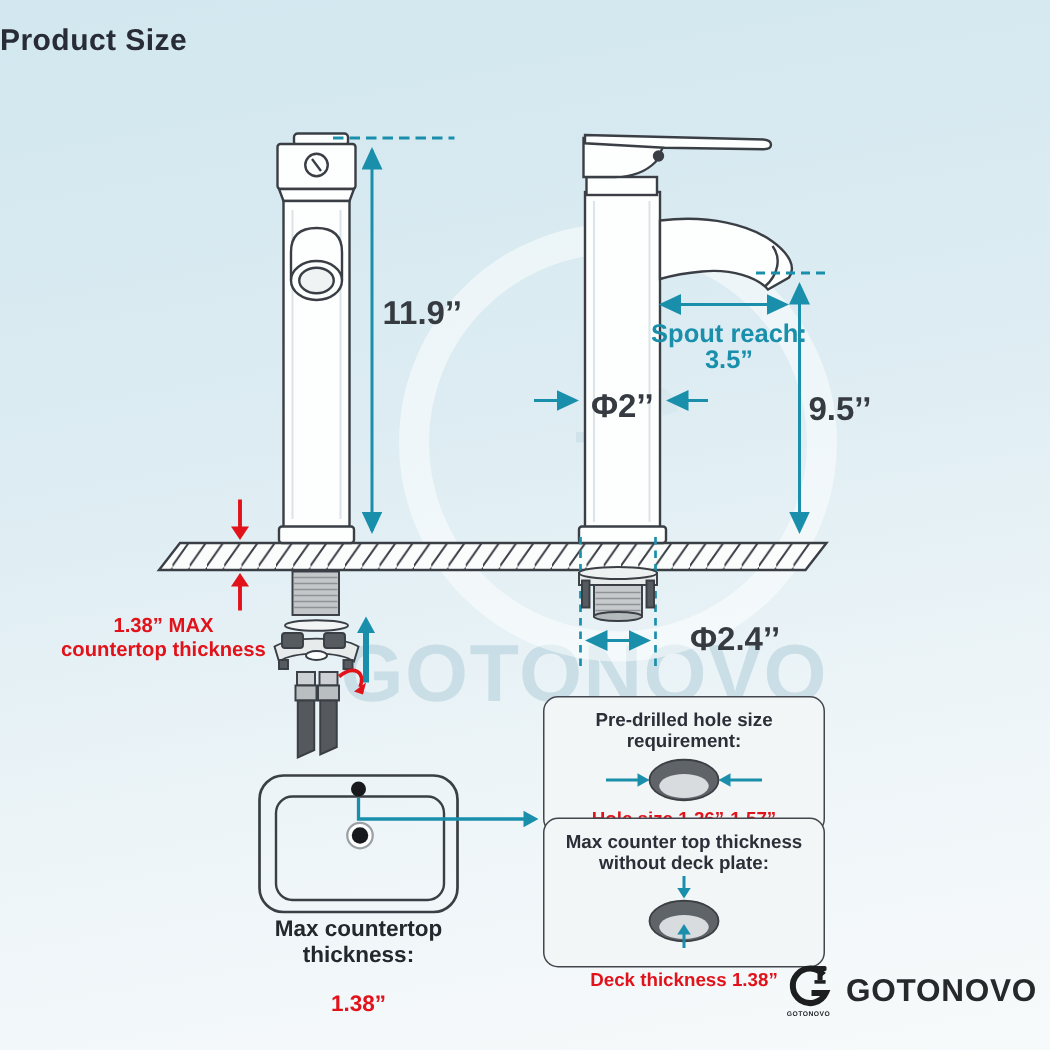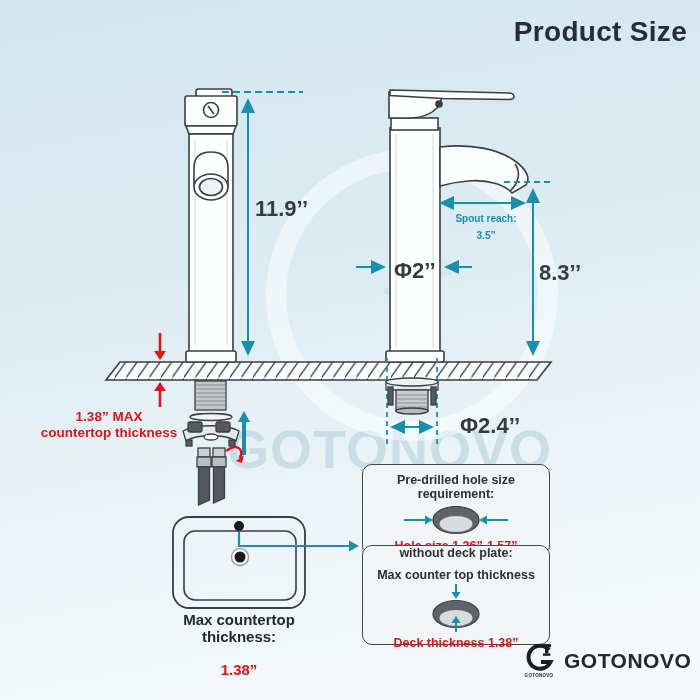--- a/index.html
+++ b/index.html
@@ -3,29 +3,29 @@
 <meta charset="utf-8">
 <style>
   html,body{margin:0;padding:0;}
   .canvas{
     position:relative;width:700px;height:700px;overflow:hidden;
     font-family:"Liberation Sans","DejaVu Sans",sans-serif;
     background:linear-gradient(170deg,#d2e7ef 0%,#dcecf2 38%,#eef5f8 72%,#f7fafb 100%);
   }
   .abs{position:absolute;}
   .title{
-    left:0;top:16px;width:687px;text-align:right;
-    font-size:28px;font-weight:800;color:#272c36;letter-spacing:.3px;
+    left:0;top:16px;width:687px;text-align:left;
+    font-size:20px;font-weight:800;color:#272c36;letter-spacing:.3px;
   }
   .wm-text{
     left:227px;top:418px;font-size:54px;font-weight:800;letter-spacing:1px;
     color:rgba(146,185,203,0.36);white-space:nowrap;
   }
   .dim{font-weight:800;color:#363b42;font-size:22px;white-space:nowrap;}
-  .teal-label{font-weight:800;color:#1a8fac;font-size:10px;text-align:center;white-space:nowrap;}
+  .teal-label{font-weight:800;color:#1a8fac;font-size:17px;text-align:center;white-space:nowrap;}
   .red-note{
     left:28px;top:409px;width:162px;text-align:center;
     font-size:13.5px;font-weight:800;color:#e1121a;line-height:1.18;
   }
   .sink-caption{left:148px;top:611px;width:182px;text-align:center;
     font-size:15px;font-weight:700;color:#23272e;}
   .sink-caption .val{color:#e1121a;margin-top:16px;}
   .infobox{
     left:362px;width:188px;background:#f2f6f7;border:1.6px solid #43474d;
     border-radius:10px;box-sizing:border-box;text-align:center;
@@ -186,21 +186,21 @@
     <g>
       <path d="M239,532 L239,546 L350,546" fill="none" stroke="#1a8fac" stroke-width="2.2"></path>
       <polygon points="349,540.5 349,551.5 359,546" fill="#1a8fac"></polygon>
     </g>
   </svg>
 
   <div class="abs dim" style="left:255px;top:196px;">11.9’’</div>
   <div class="abs teal-label" style="left:430px;top:213px;width:112px;">Spout reach:</div>
   <div class="abs teal-label" style="left:430px;top:230px;width:112px;">3.5”</div>
   <div class="abs dim" style="left:394px;top:258px;width:42px;">Φ2’’</div>
-  <div class="abs dim" style="left:539px;top:260px;">8.3’’</div>
+  <div class="abs dim" style="left:539px;top:260px;">9.5’’</div>
   <div class="abs dim" style="left:460px;top:413px;">Φ2.4’’</div>
 
   <div class="abs red-note">
     <div>1.38” MAX</div>
     <div>countertop thickness</div>
   </div>
 
   <div class="abs title">Product Size</div>
 
   <div class="abs sink-caption">
@@ -215,31 +215,31 @@
       <polygon points="29,12.5 29,21.5 37,17" fill="#1a8fac"></polygon>
       <line x1="112" y1="17" x2="90" y2="17" stroke="#1a8fac" stroke-width="2"></line>
       <polygon points="91,12.5 91,21.5 83,17" fill="#1a8fac"></polygon>
       <ellipse cx="60" cy="17" rx="23" ry="13.5" fill="#5f6468" stroke="#3c4045" stroke-width="1.2"></ellipse>
       <ellipse cx="60" cy="21" rx="16.5" ry="8" fill="#d9dcde"></ellipse>
     </svg>
     <div class="bv">Hole size 1.26”-1.57”</div>
   </div>
 
   <div class="abs infobox" style="top:545px;height:100px;">
+    <div class="bt">Max counter top thickness</div>
     <div class="bt" style="margin-top:0;">without deck plate:</div>
-    <div class="bt">Max counter top thickness</div>
     <svg width="64" height="50" viewBox="0 0 64 50" style="margin:1px auto 0;">
       <line x1="32" y1="0" x2="32" y2="9" stroke="#1a8fac" stroke-width="2"></line>
       <polygon points="27.5,8 36.5,8 32,15" fill="#1a8fac"></polygon>
       <ellipse cx="32" cy="30" rx="23" ry="13.5" fill="#5f6468" stroke="#3c4045" stroke-width="1.2"></ellipse>
       <ellipse cx="32" cy="34" rx="16.5" ry="8" fill="#d9dcde"></ellipse>
       <line x1="32" y1="48" x2="32" y2="38" stroke="#1a8fac" stroke-width="2"></line>
       <polygon points="27.5,39 36.5,39 32,32" fill="#1a8fac"></polygon>
     </svg>
-    <div class="bv" style="margin-top:2px;">Deck thickness 1.38”</div>
+    <div class="bv" style="margin-top:12px;">Deck thickness 1.38”</div>
   </div>
 
   <div class="abs logo">
     <div class="markwrap">
       <svg width="34" height="32" viewBox="0 0 34 32" style="margin:0 auto;">
         <path d="M27,7 A11.5,11.5 0 1 0 28.5,19 L19,19" fill="none" stroke="#1c1e20" stroke-width="4"></path>
         <rect x="20" y="1" width="9" height="3.4" rx="1" fill="#1c1e20"></rect>
         <rect x="23" y="4.4" width="3.4" height="6" fill="#1c1e20"></rect>
         <rect x="21" y="10.4" width="7.4" height="2.4" fill="#1c1e20"></rect>
       </svg>

